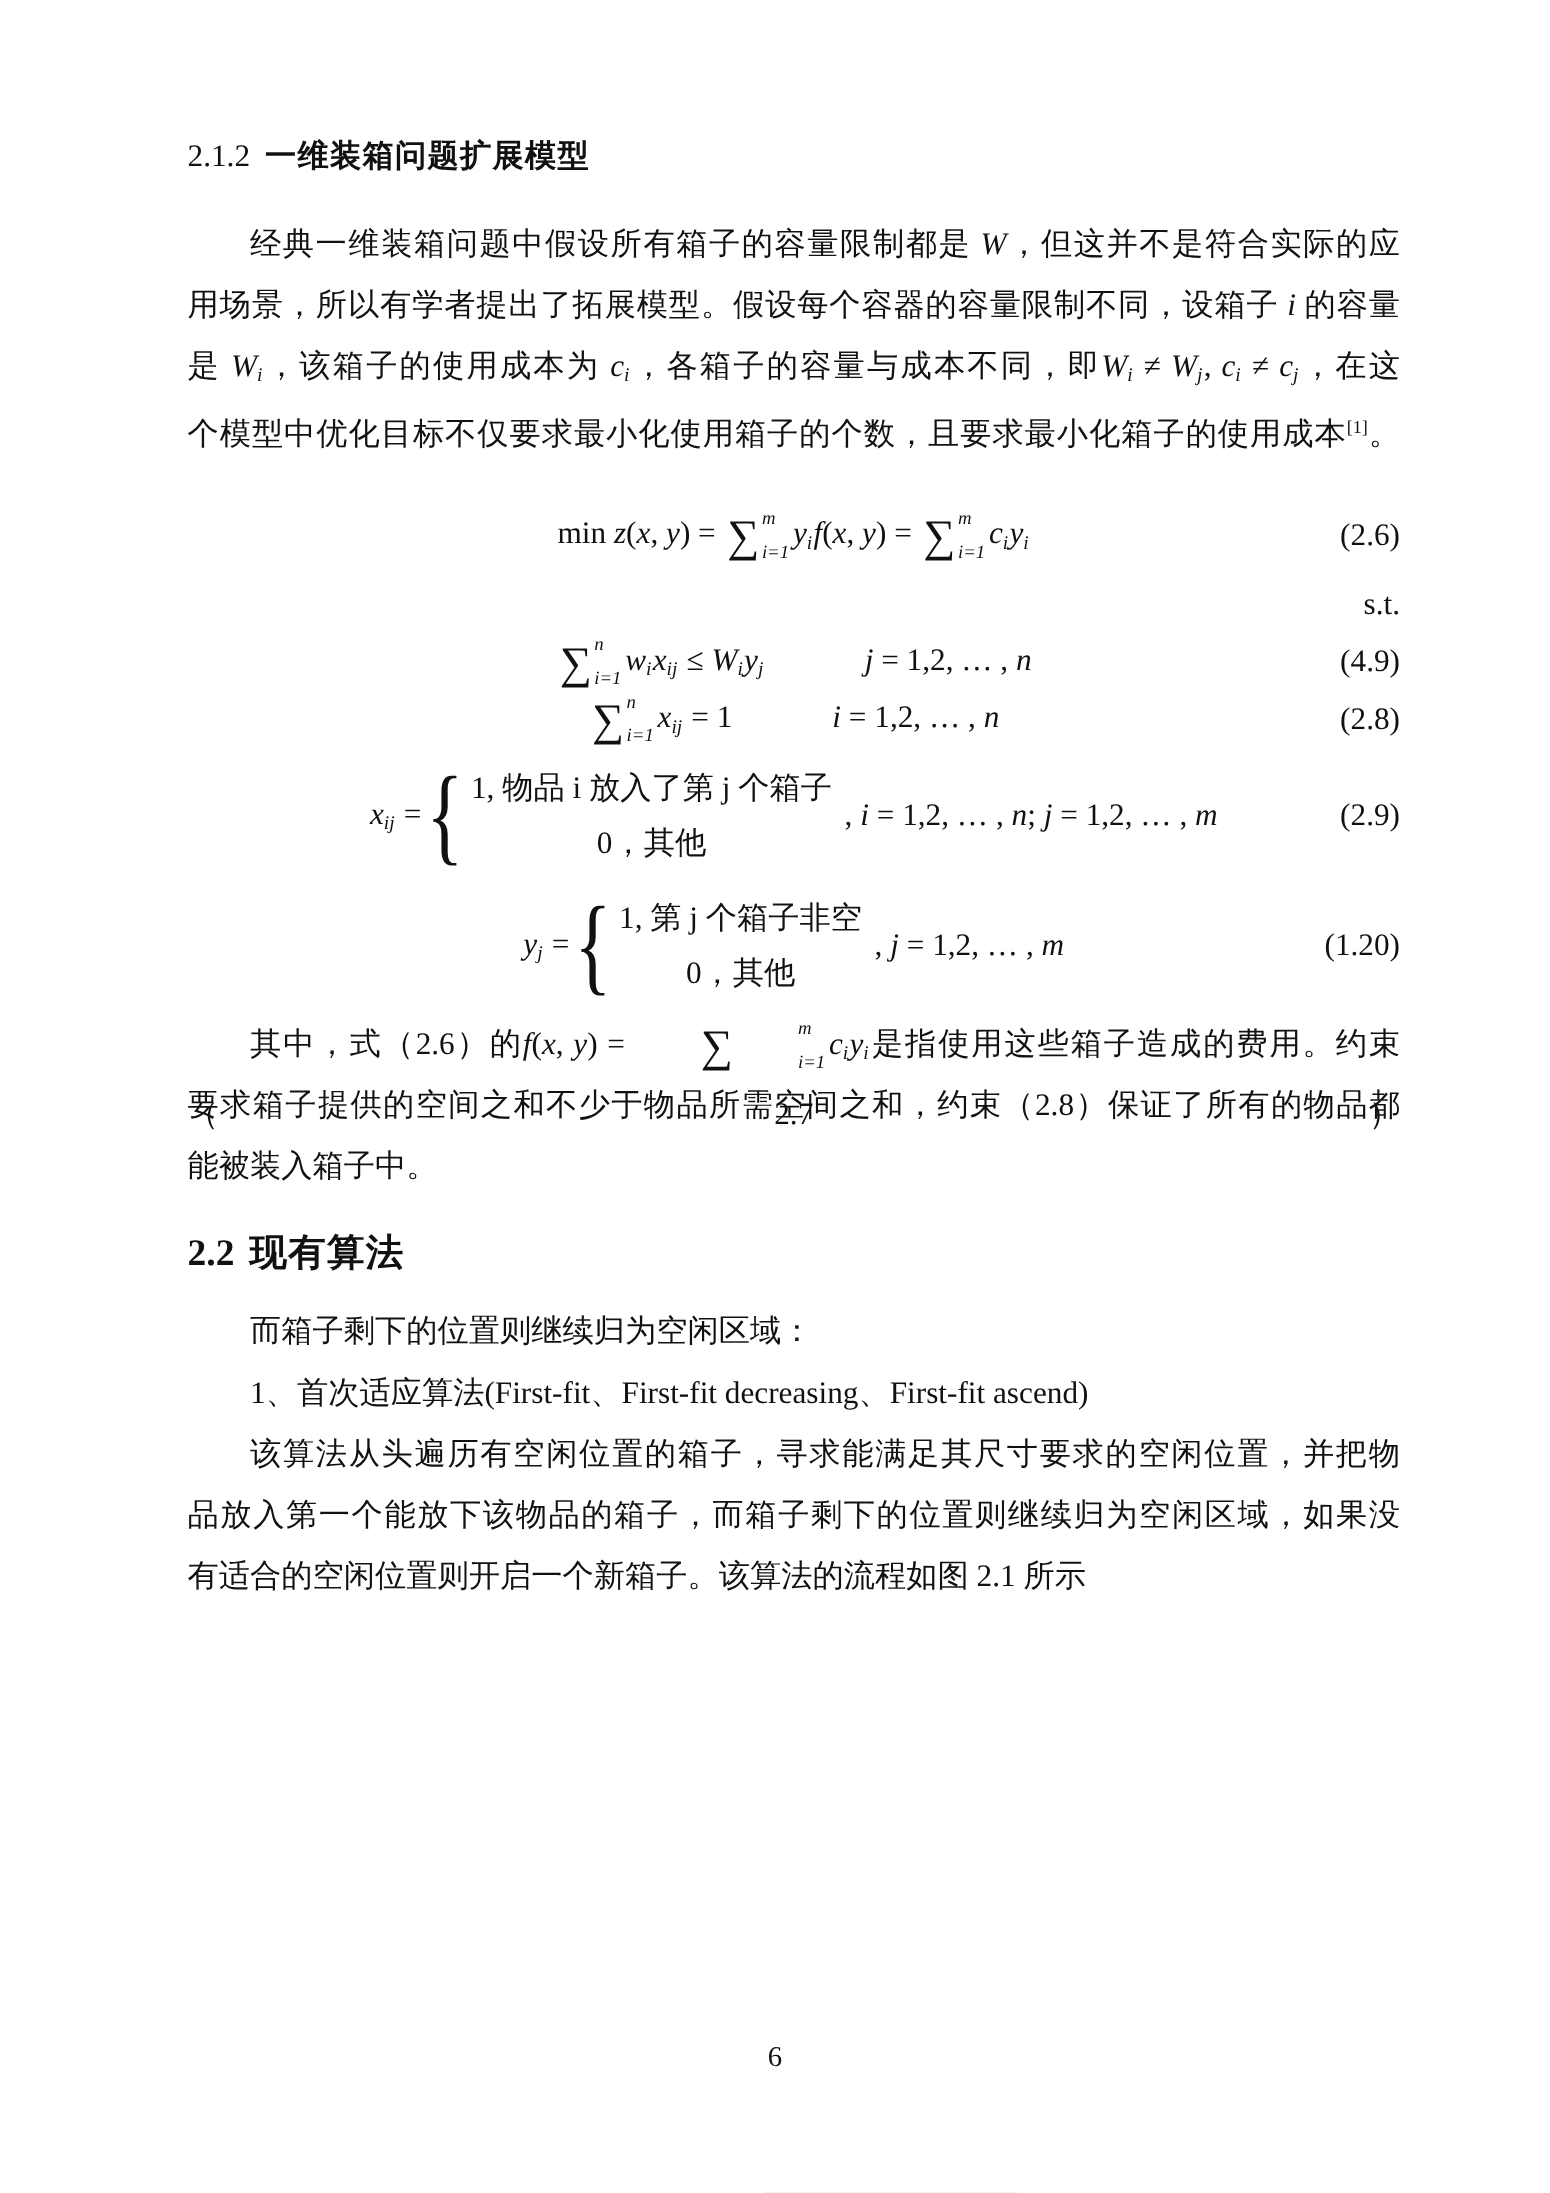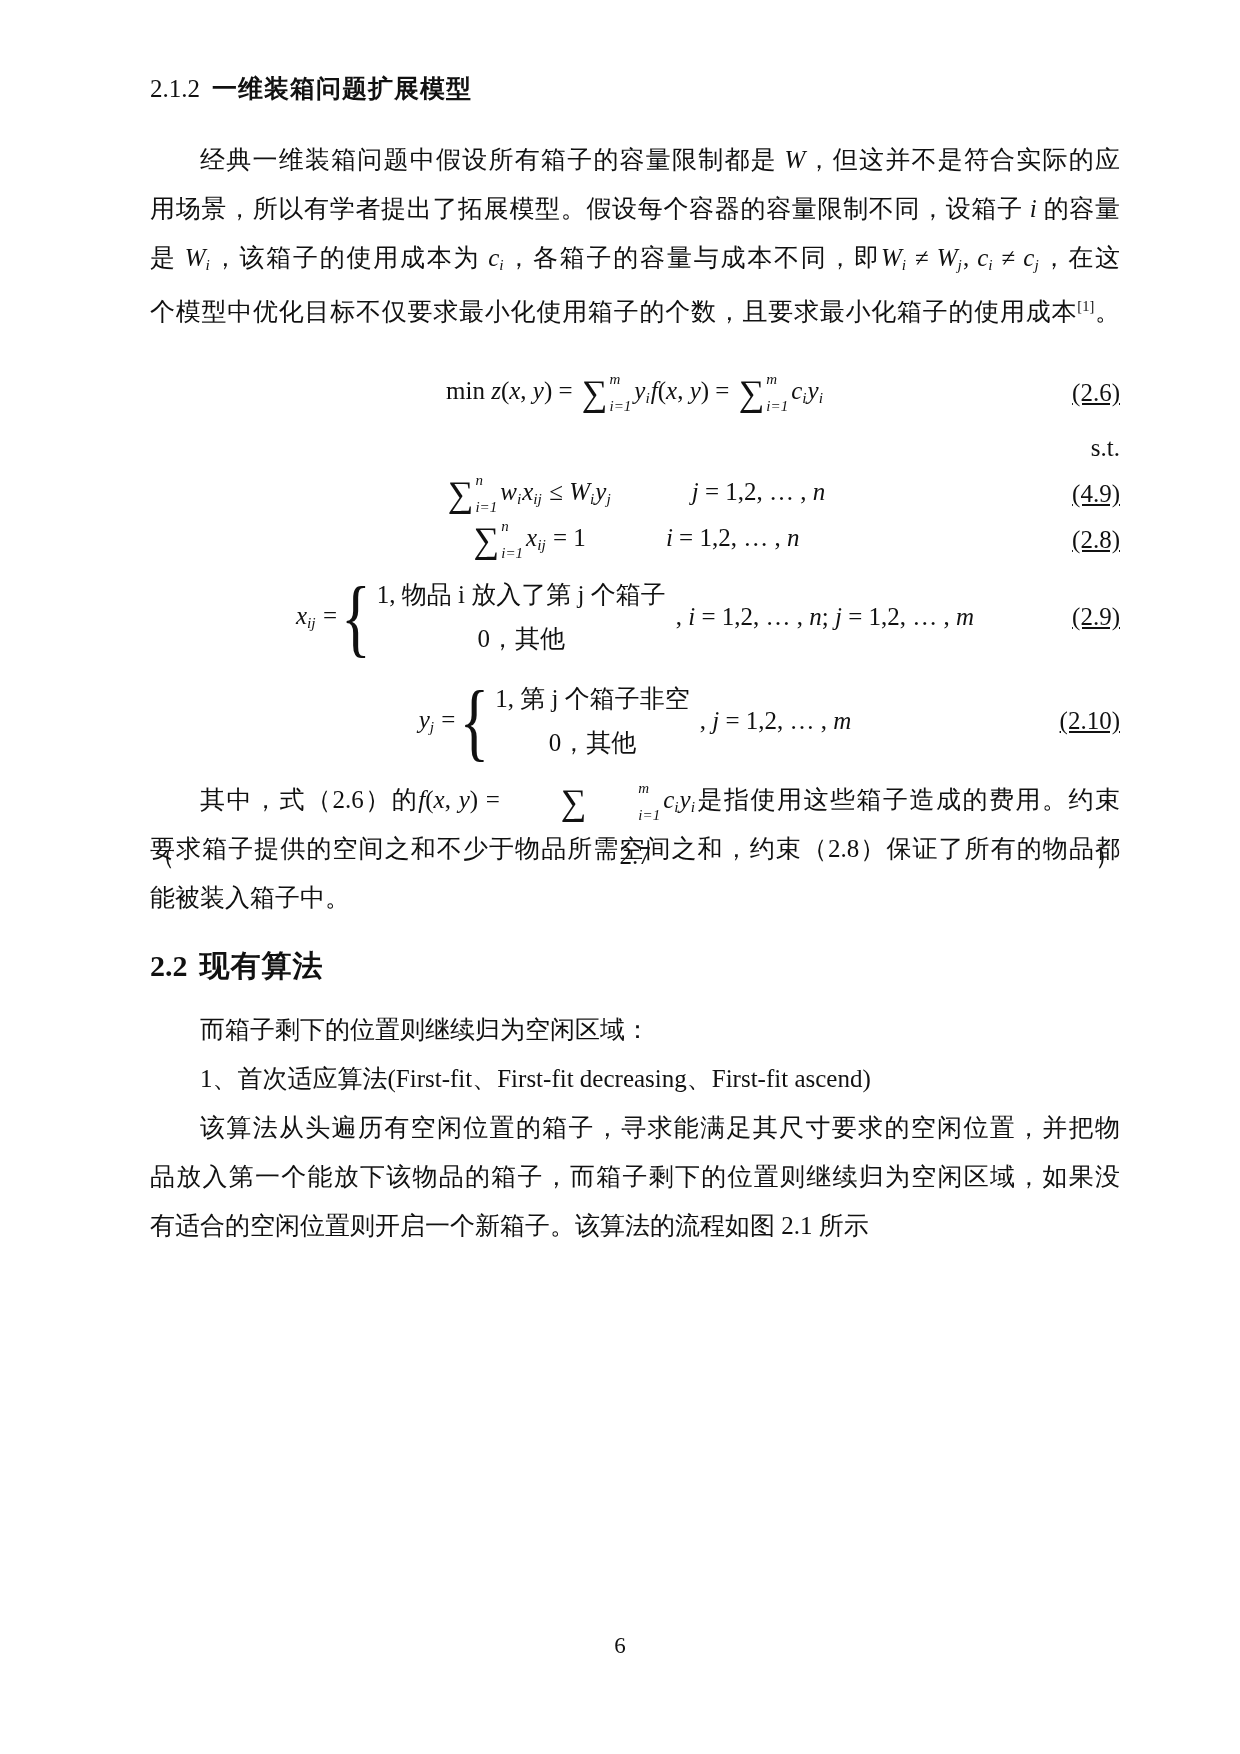--- a/index.html
+++ b/index.html
@@ -2,21 +2,21 @@
 <html><head>
 <meta charset="utf-8">
 <style>
   html,body{margin:0;padding:0;background:#e8e8e8;}
   .page{
     width:1240px;height:1754px;position:relative;margin:0 auto;
     background:#ffffff;color:#111;
     font-family:"Liberation Serif","DejaVu Serif",serif;
     font-size:25px;overflow:hidden;
   }
-  .content{padding:72px 120px 0 150px;}
+  .content{padding:108px 120px 0 150px;}
   
   .sec-head{margin:0 0 30px 0;white-space:nowrap;}
   .sec-num{font-weight:bold;font-family:"Liberation Serif","DejaVu Serif",serif;}
   .sec-num.light{font-weight:normal;}
   .sec-title{font-weight:bold;font-family:"Liberation Sans","DejaVu Sans",sans-serif;margin-left:12px;letter-spacing:1px;}
   .sec-head.h22{font-size:30px;margin:24px 0 18px 0;}
   
   .tline{height:49px;line-height:49px;}
   .fill{text-align:justify;text-align-last:justify;}
   .ind{text-indent:2em;}
@@ -24,21 +24,21 @@
   .r-i{font-style:italic;}
   .r-isub{font-style:italic;font-size:0.62em;vertical-align:-0.28em;margin-right:1px;}
   .r-sup{font-size:0.58em;vertical-align:super;}
   .r-gap{display:inline-block;width:80px;}
   .sum{display:inline-flex;align-items:center;vertical-align:middle;margin:0 3px;}
   .sigma{font-size:36px;line-height:0.95;}
   .lims{display:inline-flex;flex-direction:column;justify-content:space-between;height:42px;font-size:15px;font-style:italic;line-height:1;margin-left:2px;padding:2px 0;}
   
   .eqrow{position:relative;display:flex;align-items:center;justify-content:center;height:46px;}
   .eqrow.first{height:64px;margin-top:30px;}
-  .eqlabel{position:absolute;right:0;top:50%;transform:translateY(-50%);font-size:25px;text-decoration:underline;}
+  .eqlabel{position:absolute;right:0;top:50%;transform:translateY(-50%);font-size:25px;}
   .st-line{height:46px;line-height:46px;padding-left:130px;text-align:right;}
   .eqrow.cases{height:108px;}
   .eqrow.cases2{height:100px;}
   .casebody{display:inline-flex;align-items:center;}
   .brace{font-size:62px;line-height:1;display:inline-block;transform:scaleY(1.4);margin:0 6px 0 4px;font-weight:400;}
   .case-col{display:inline-flex;flex-direction:column;align-items:center;}
   .case-line{line-height:44px;height:44px;}
   .cond{margin-left:10px;}
   .para{margin:0;}
   .p2{margin-top:4px;}
@@ -118,21 +118,21 @@
     <div class="eqrow cases2">
       <span class="casebody">
         <span><span class="r-i">y</span><span class="r-isub">j</span><span> = </span></span>
         <span class="brace">{</span>
         <span class="case-col">
           <span class="case-line"><span>1, 第 j 个箱子非空</span></span>
           <span class="case-line"><span>0，其他</span></span>
         </span>
         <span class="cond"><span>, </span><span class="r-i">j</span><span> = 1,2, … , </span><span class="r-i">m</span></span>
       </span>
-      <span class="eqlabel">(2.10)</span>
+      <span class="eqlabel">(1.20)</span>
     </div>
 
     <div class="para p2">
       <div class="tline fill ind"><span>其中，式（2.6）的</span><span class="r-i">f</span><span>(</span><span class="r-i">x</span><span>, </span><span class="r-i">y</span><span>) = </span><span class="sum">
             <span class="sigma">∑</span>
             <span class="lims">
               <span class="lim">m</span>
               <span class="lim">i=1</span>
             </span>
           </span><span class="r-i">c</span><span class="r-isub">i</span><span class="r-i">y</span><span class="r-isub">i</span><span>是指使用这些箱子造成的费用。约束（2.7）</span></div>

